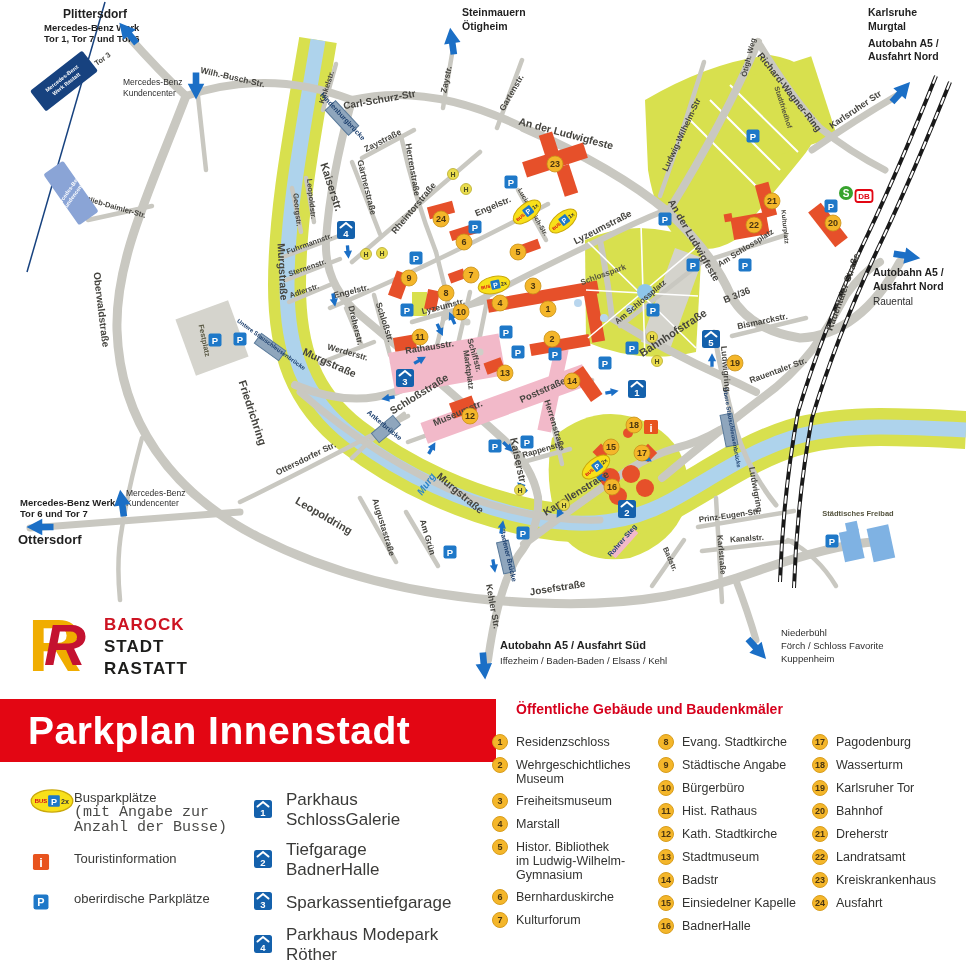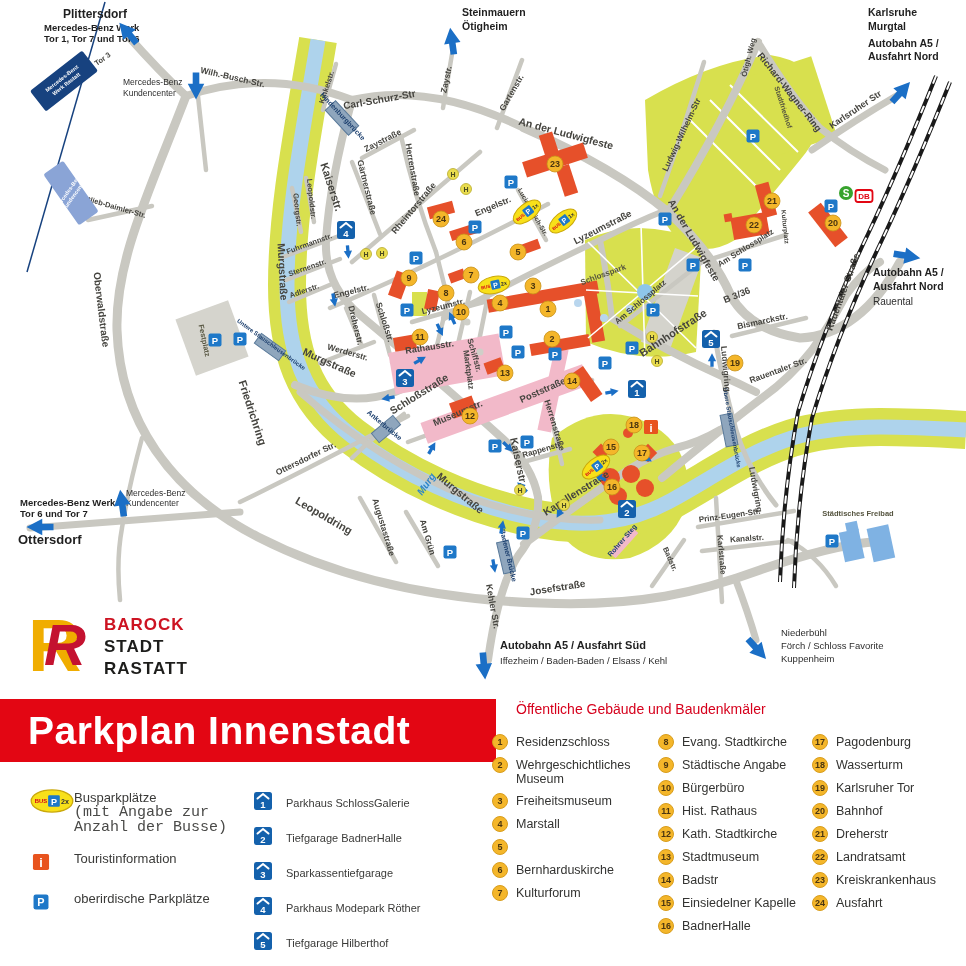--- a/index.html
+++ b/index.html
@@ -23,22 +23,22 @@
   #logo{position:absolute;left:26px;top:597px;}
   .lgd{position:absolute;font-size:13px;color:#3a3a38;}
   #lgd-left{left:30px;top:788px;width:220px;}
   .lrow{display:flex;align-items:flex-start;margin-bottom:14px;}
   .lrow .ic{width:44px;flex:0 0 44px;display:flex;justify-content:flex-start;}
   .lrow .lt{line-height:15px;padding-top:2px;}
   .lrow .sub{font-size:15px;color:#4a4a48;font-family:Liberation Mono, monospace;}
   #lgd-gar{left:252px;top:790px;width:210px;}
   .grow{display:flex;align-items:center;margin-bottom:10px;}
   .grow .ic{width:34px;flex:0 0 34px;}
-  .grow .lt{font-size:11px;}
-  #b-title{position:absolute;left:516px;top:701px;font-size:14px;font-weight:normal;color:#d6001c;}
+  .grow .lt{font-size:17px;}
+  #b-title{position:absolute;left:516px;top:701px;font-size:14px;font-weight:bold;color:#d6001c;}
   .bcol{position:absolute;top:734px;font-size:12.5px;color:#333331;}
   #b-col1{left:492px;width:158px;}
   #b-col2{left:658px;width:152px;}
   #b-col3{left:812px;width:150px;}
   .brow{display:flex;align-items:flex-start;margin-bottom:7px;}
   .bnum{flex:0 0 16px;width:16px;height:16px;border-radius:50%;background:#f4b62a;
         color:#4a3510;font-size:9px;font-weight:bold;display:flex;align-items:center;
         justify-content:center;margin-right:8px;margin-top:0px;border:1px solid #d89d1c;box-sizing:border-box;}
   .blab{line-height:14px;padding-top:1px;}
 </style>
@@ -852,20 +852,21 @@
     <div class="brow">
       <div class="bnum">3</div>
       <div class="blab">Freiheitsmuseum</div>
     </div>
     <div class="brow">
       <div class="bnum">4</div>
       <div class="blab">Marstall</div>
     </div>
     <div class="brow">
       <div class="bnum">5</div>
+      <div class="blab">Histor. Bibliothek<br>im Ludwig-Wilhelm-<br>Gymnasium</div>
     </div>
     <div class="brow">
       <div class="bnum">6</div>
       <div class="blab">Bernharduskirche</div>
     </div>
     <div class="brow">
       <div class="bnum">7</div>
       <div class="blab">Kulturforum</div>
     </div>
   </div>

